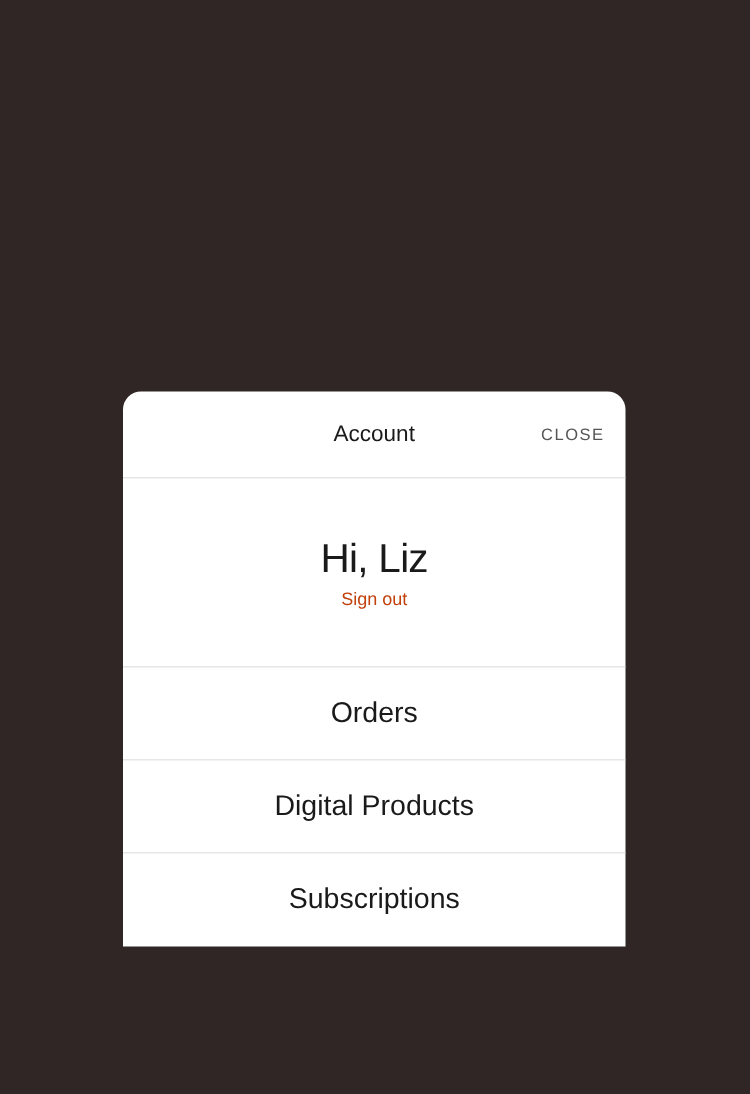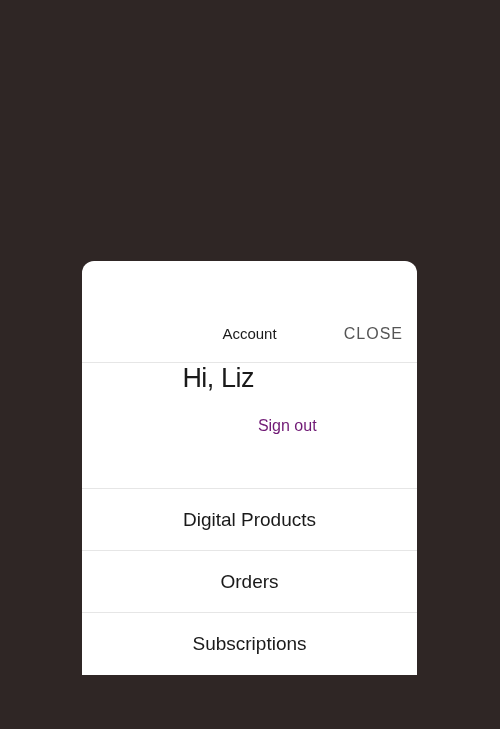--- a/index.html
+++ b/index.html
@@ -24,58 +24,58 @@
       border-radius: 12px 12px 0 0;
       overflow: hidden;
     }
     .panel-header {
       position: relative;
       height: 58px;
       border-bottom: 1px solid #e6e6e6;
       display: flex;
       align-items: center;
       justify-content: center;
-      margin-top: 44px;
     }
     .panel-title {
       font-size: 15px;
       color: #1a1a1a;
       font-weight: 400;
     }
     .close-btn {
       position: absolute;
       right: 14px;
       top: 50%;
       transform: translateY(-50%);
-      font-size: 16px;
+      font-size: 11px;
       letter-spacing: 1px;
       color: #555;
       font-weight: 500;
       cursor: pointer;
       background: none;
       border: none;
       font-family: inherit;
     }
     .greeting-block {
       height: 126px;
       border-bottom: 1px solid #e6e6e6;
       display: flex;
-      flex-direction: row;
+      flex-direction: column;
+      align-items: center;
       justify-content: center;
       gap: 4px;
     }
     .greeting {
       font-size: 27px;
       font-weight: 500;
       color: #1a1a1a;
       letter-spacing: -0.5px;
     }
     .signout {
-      font-size: 16px;
-      color: #701a75;
+      font-size: 12px;
+      color: #c2410c;
       cursor: pointer;
       background: none;
       border: none;
       font-family: inherit;
     }
     .menu-item {
       height: 62px;
       border-bottom: 1px solid #e6e6e6;
       display: flex;
       align-items: center;
@@ -97,21 +97,21 @@
     <span class="panel-title">Account</span>
     <button class="close-btn">CLOSE</button>
   </div>
 
   <div class="greeting-block">
     <div class="greeting">Hi, Liz</div>
     <button class="signout">Sign out</button>
   </div>
 
   <div class="menu-item">
-    <span>Digital Products</span>
+    <span>Orders</span>
   </div>
   <div class="menu-item">
-    <span>Orders</span>
+    <span>Digital Products</span>
   </div>
   <div class="menu-item last">
     <span>Subscriptions</span>
   </div>
 </div>
 
 </body></html>

